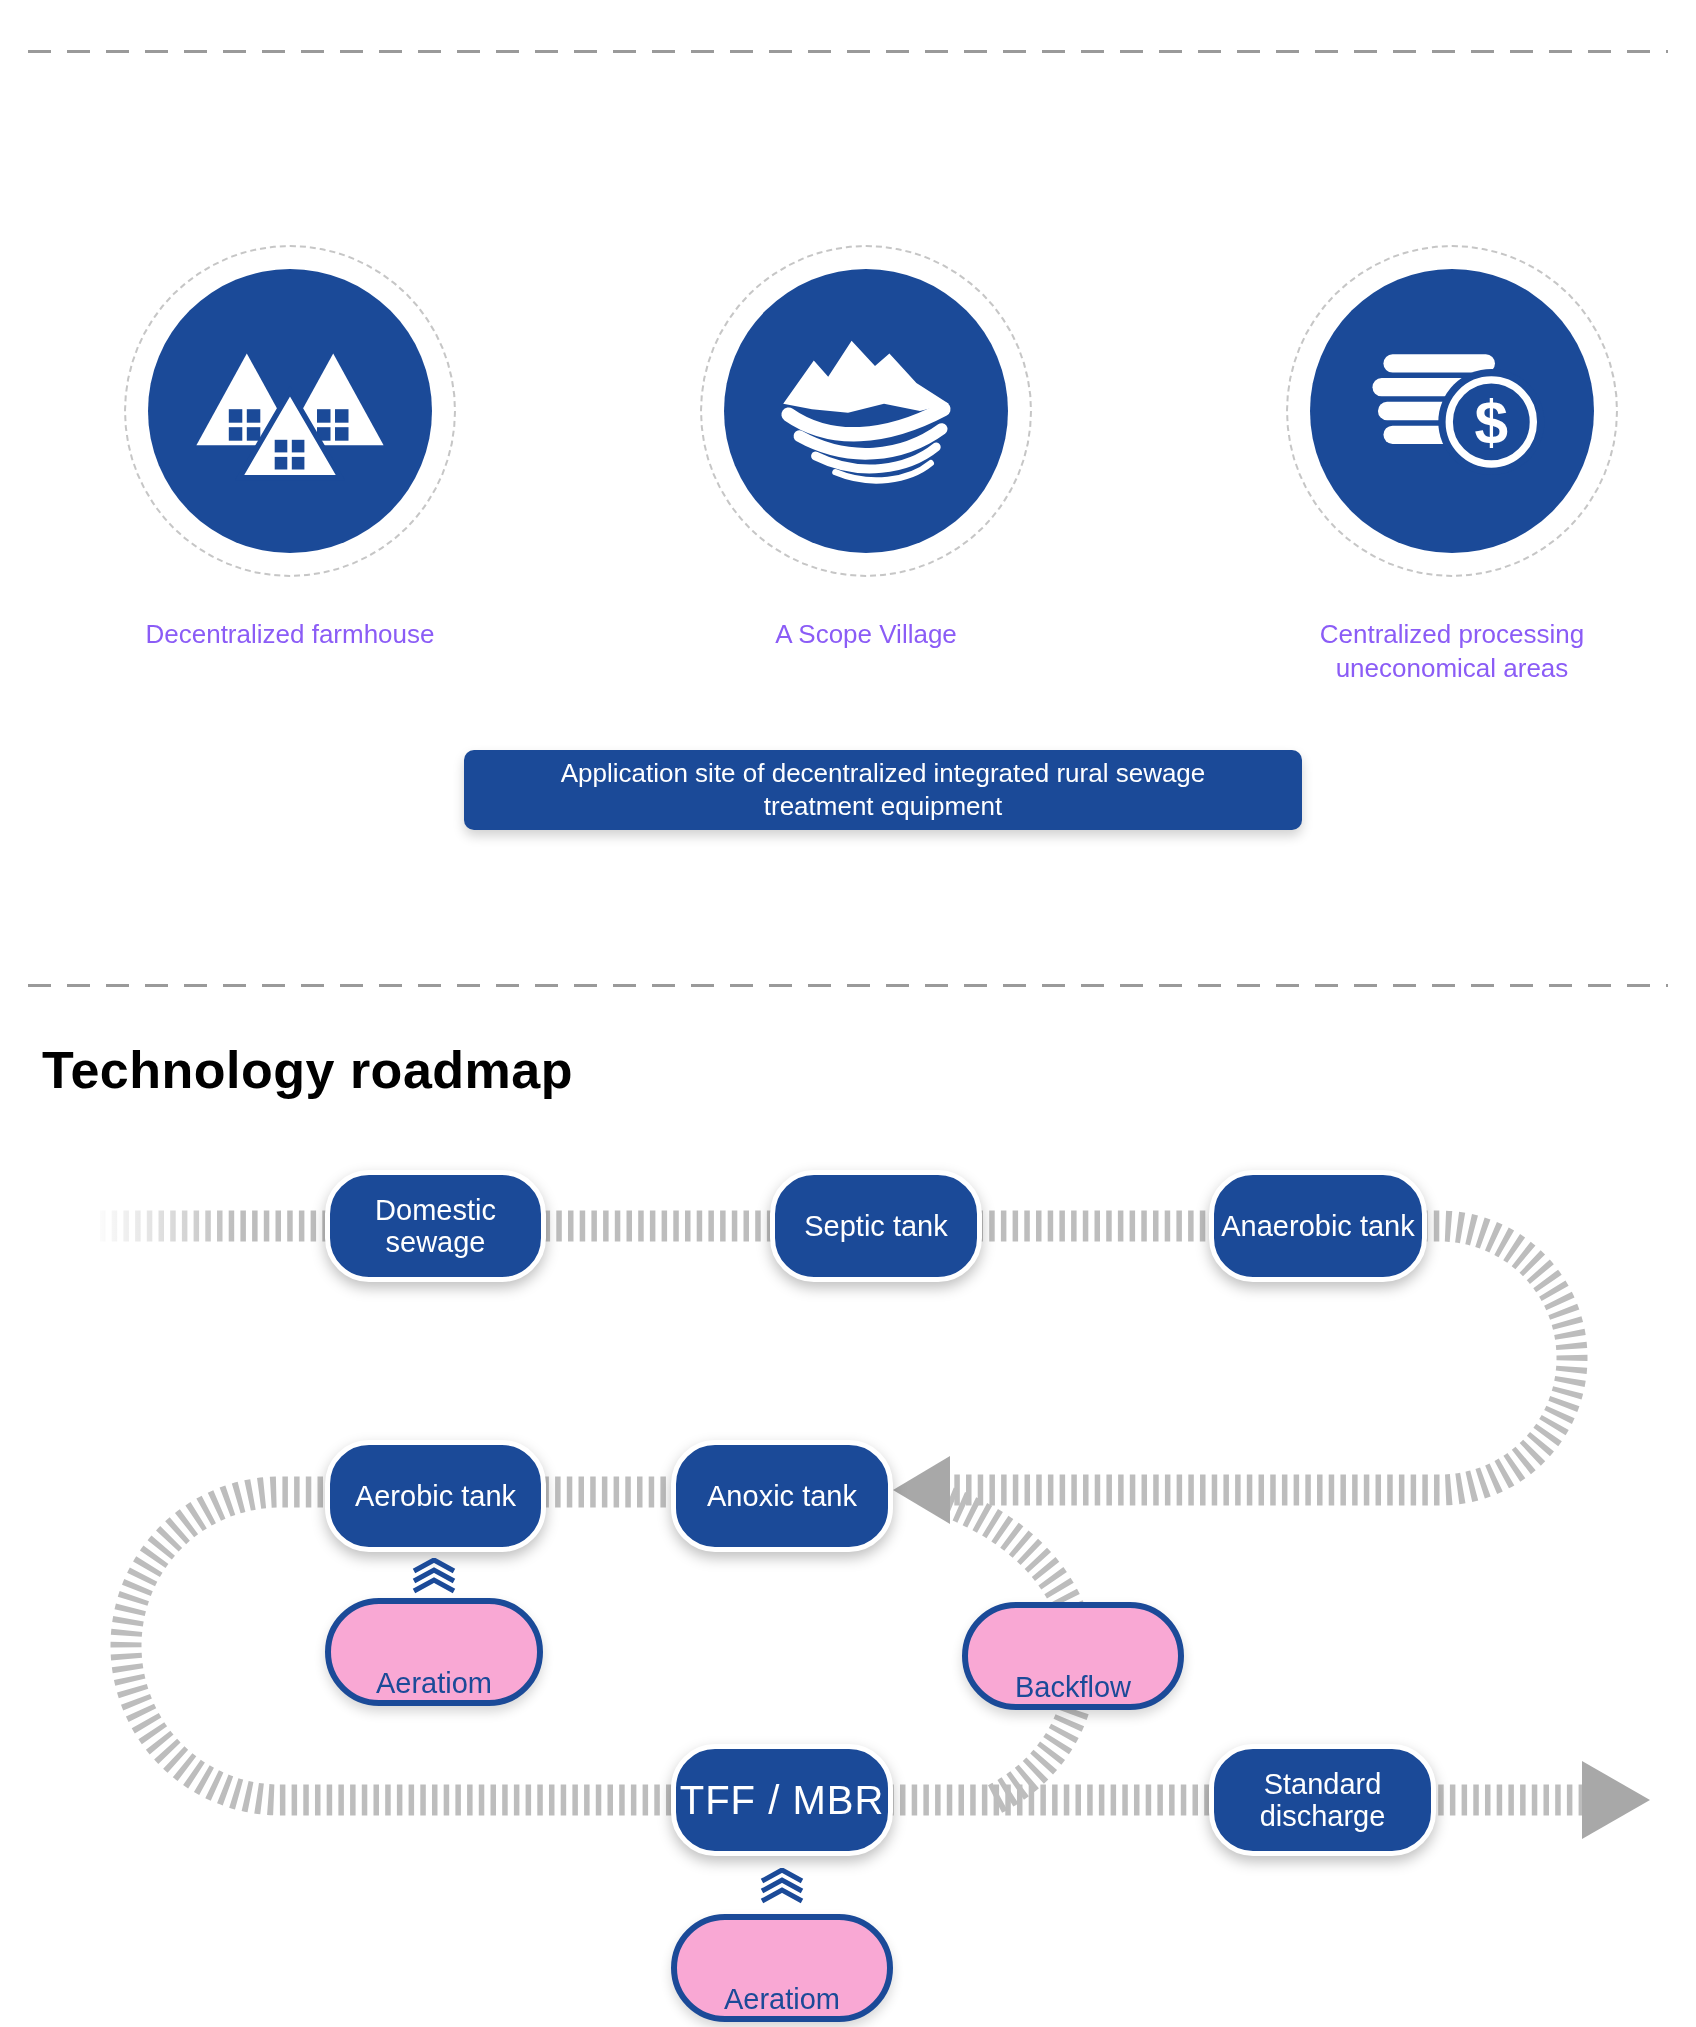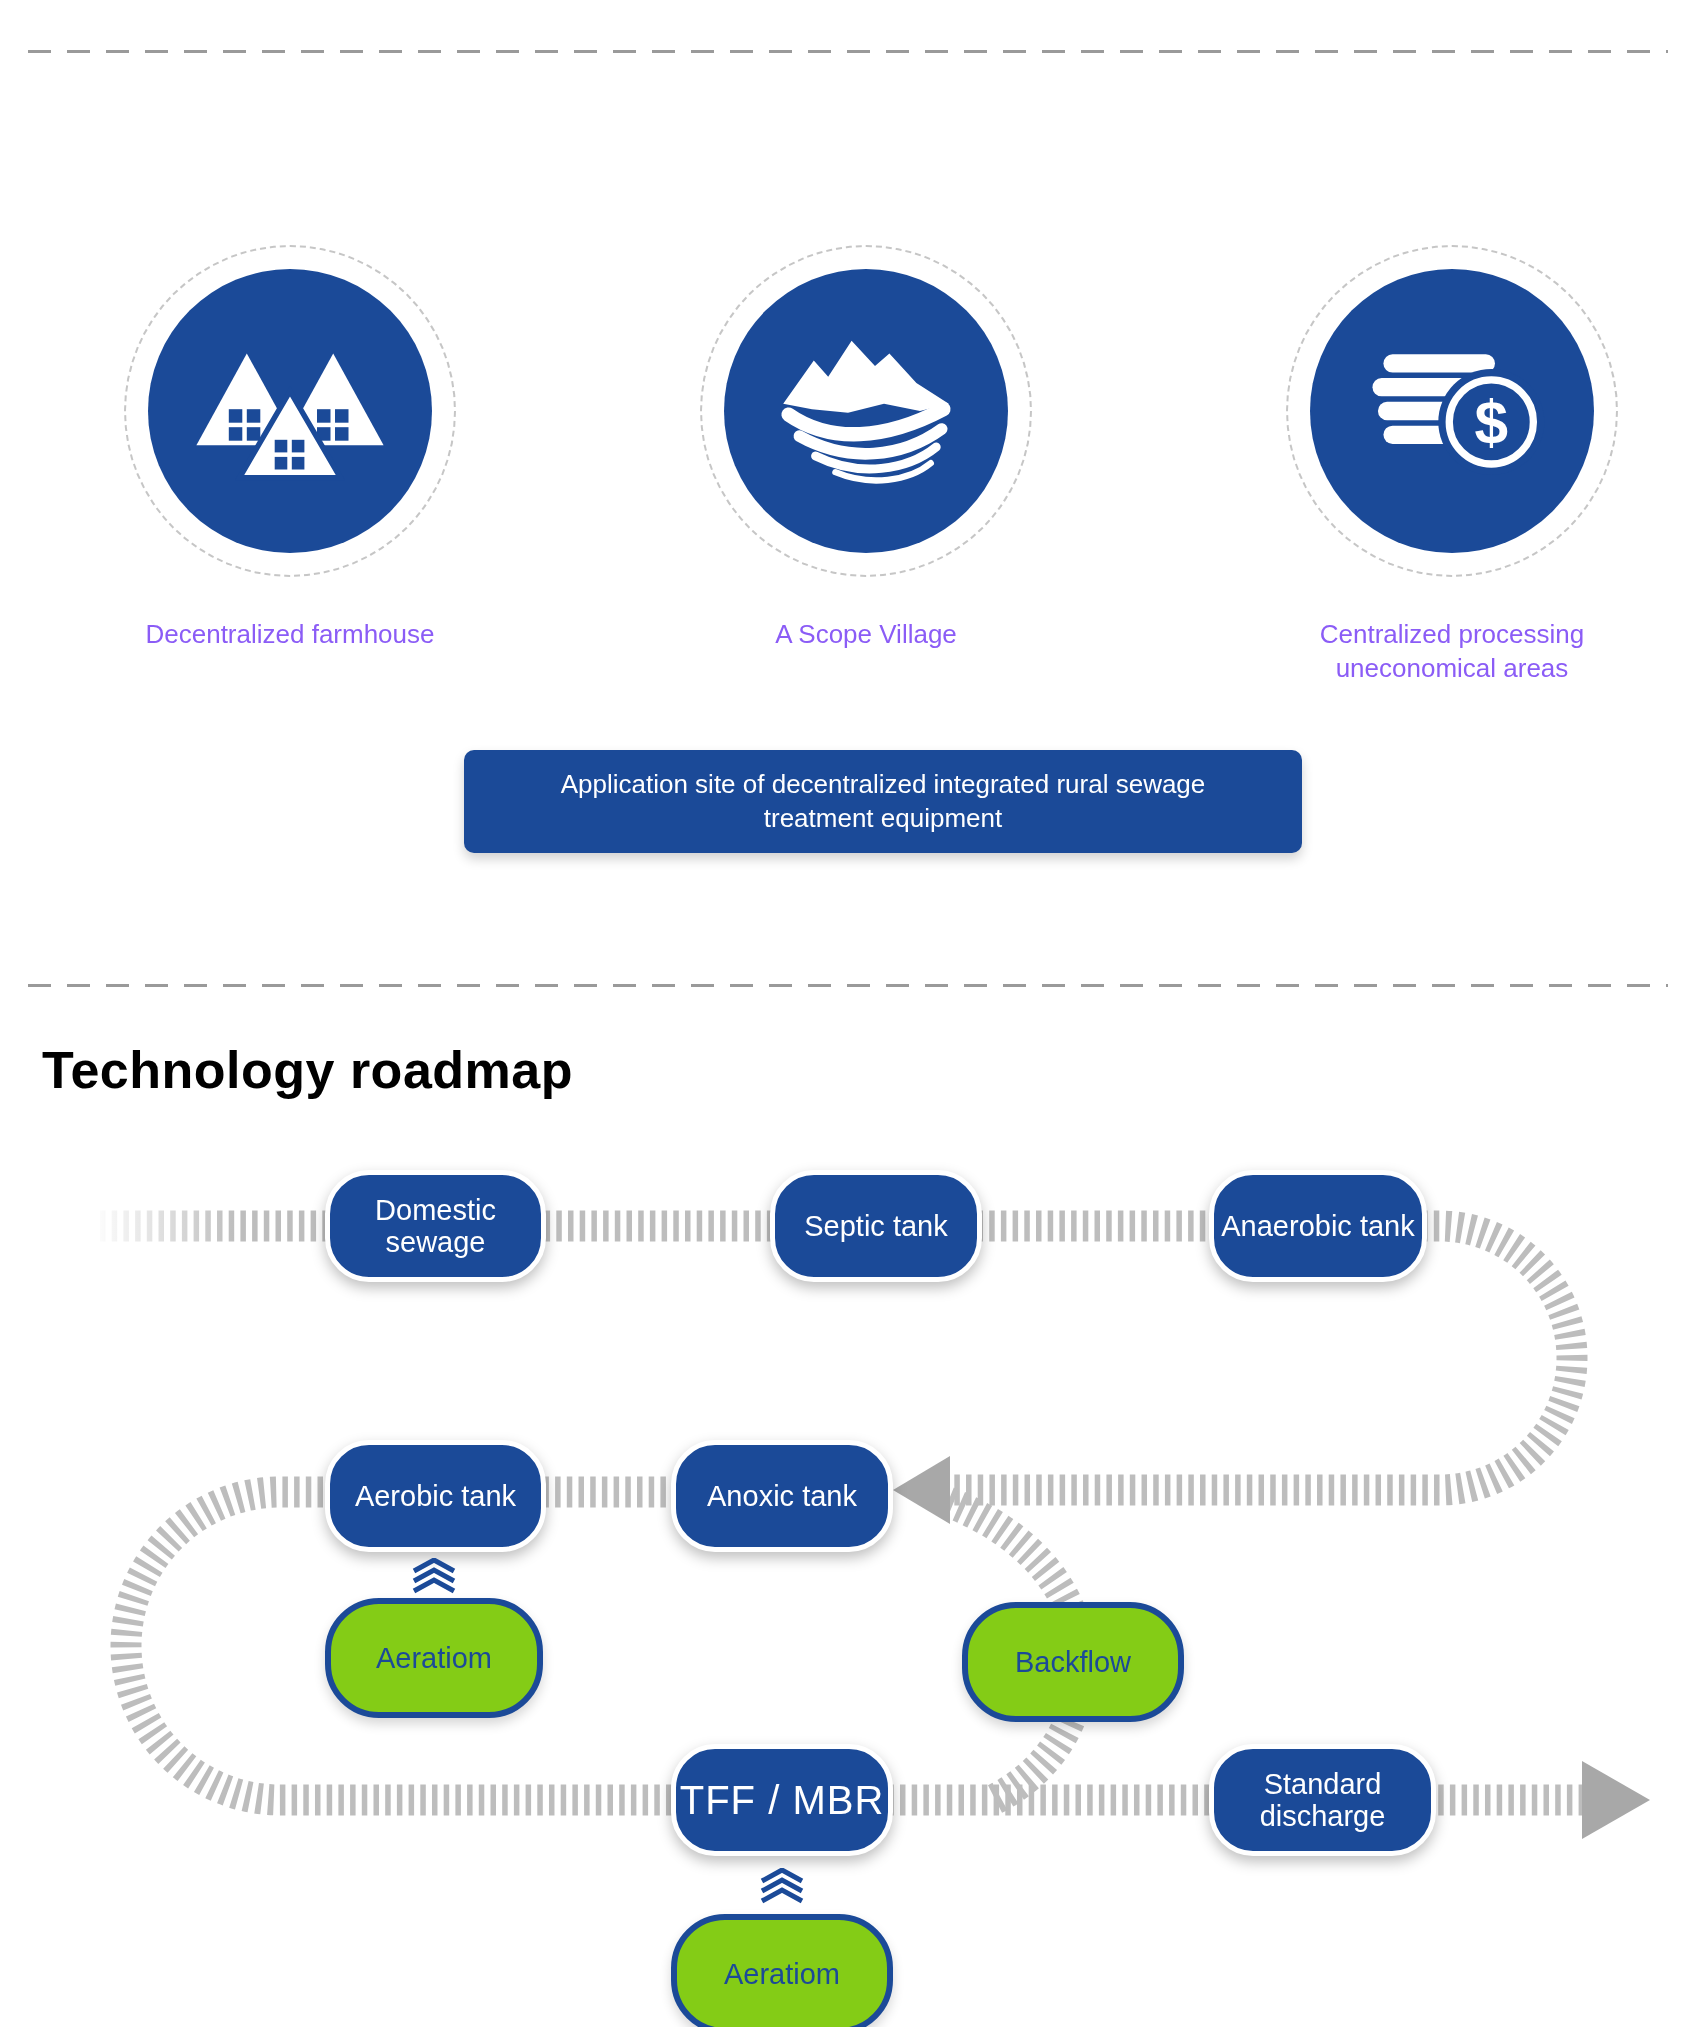--- a/index.html
+++ b/index.html
@@ -26,42 +26,42 @@
   .blue-circle {
     position:absolute; left:24px; top:24px; width:284px; height:284px;
     border-radius:50%; background:#1b4a98;
     display:flex; align-items:center; justify-content:center;
   }
   .caption {
     position:absolute; top:618px; width:340px; text-align:center;
     font-size:26px; color:#8b5cf6; line-height:1.3;
   }
   .banner {
-    position:absolute; left:464px; top:750px; width:838px; height:103px;
+    position:absolute; left:464px; top:750px; width:838px; height:80px;
     background:#1b4a98; border-radius:10px; color:#fff;
     display:flex; align-items:center; justify-content:center; text-align:center;
     font-size:26px; line-height:1.28;
     box-shadow:0 6px 12px rgba(0,0,0,0.18);
   }
   .banner span { display:block; max-width:680px; }
   
   .flow-svg { position:absolute; left:0; top:0; width:1696px; height:2027px; }
   .node {
     position:absolute; height:112px; background:#1b4a98; color:#fff;
     border:5px solid #ffffff; border-radius:44px;
     display:flex; align-items:center; justify-content:center; text-align:center;
     font-size:29px; line-height:1.12;
     box-shadow:0 6px 14px rgba(0,0,0,0.25);
     z-index:2;
   }
   .node.big { font-size:40px; letter-spacing:1px; }
   .pill {
-    position:absolute; height:120px; background:#84cc16; color:#1b4a98;
+    position:absolute; height:108px; background:#f9a8d4; color:#1b4a98;
     border:6px solid #1b4a98; border-radius:54px;
-    display:flex; align-items:center; justify-content:center; text-align:center;
+    display:flex; align-items:flex-end; justify-content:center; text-align:center;
     font-size:29px;
     box-shadow:0 6px 12px rgba(0,0,0,0.16);
     z-index:2;
   }
   .chevrons { position:absolute; width:48px; height:36px; z-index:2; }
 </style>
 </head>
 <body>
 
 <div class="page">

